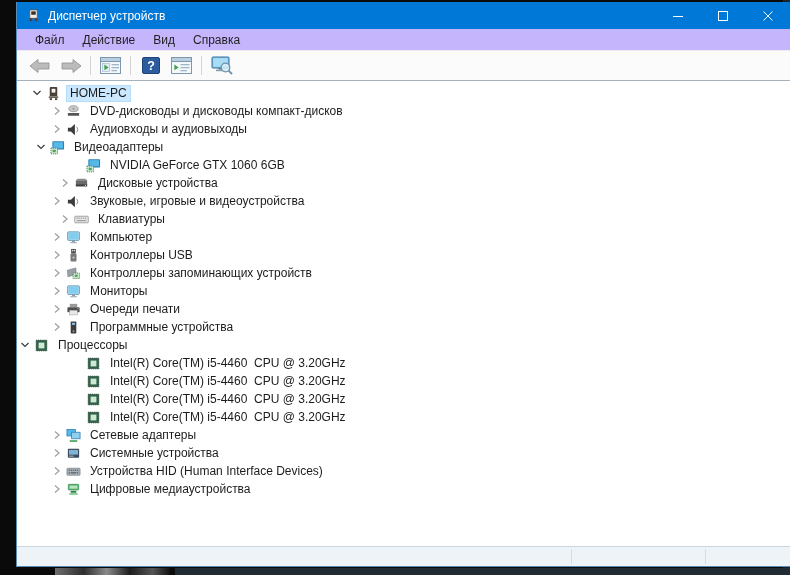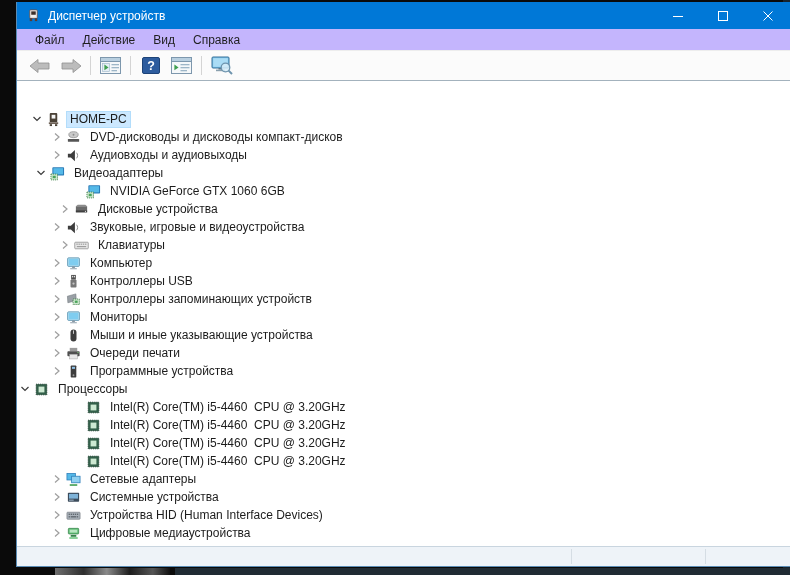--- a/index.html
+++ b/index.html
@@ -138,21 +138,21 @@
         <rect x="3.2" y="2.2" width="14.6" height="8.6" fill="#aadcf5"></rect>
         <rect x="8.5" y="12" width="4" height="1.6" fill="#5d7485"></rect>
         <rect x="6" y="13.6" width="9" height="1.6" fill="#8aa0ae"></rect>
         <circle cx="15.5" cy="11.5" r="4.3" fill="#d6ecf8" fill-opacity="0.85" stroke="#6d93ad" stroke-width="1.3"></circle>
         <line x1="18.6" y1="14.6" x2="22" y2="18" stroke="#6d93ad" stroke-width="2"></line>
       </svg>
     </div>
   </div>
 
   <div class="tree">
-      <div class="tree-row" style="padding-left: 12px; margin-top: 26px;">
+      <div class="tree-row" style="padding-left: 12px;">
     <span class="chevron">
           <svg width="10" height="10" viewBox="0 0 10 10">
             <path d="M1.5 3 L5 6.5 L8.5 3" fill="none" stroke="#3c3c3c" stroke-width="1.2"></path>
           </svg>
         </span>
     <span class="tree-icon">
           <svg viewBox="0 0 16 16">
             <rect x="4" y="1" width="8" height="10" rx="1" fill="#4a4136"></rect>
             <rect x="6" y="3" width="4" height="4" fill="#f5f5f5"></rect>
             <rect x="3" y="11" width="10" height="1.8" fill="#6e6257"></rect>
@@ -326,34 +326,20 @@
         </span>
     <span class="tree-icon">
           <svg viewBox="0 0 16 16">
             <rect x="1.8" y="2" width="12.4" height="9" rx="0.8" fill="#bfe6f7" stroke="#4a88a8" stroke-width="0.9"></rect>
             <rect x="2.9" y="3.1" width="10.2" height="6.8" fill="#7fcdf0"></rect>
             <rect x="6.5" y="11" width="3" height="1.8" fill="#8a99a5"></rect>
             <rect x="4.5" y="12.8" width="7" height="1.4" fill="#aab6bf"></rect>
           </svg>
         </span>
     <span class="tree-label">Мониторы</span>
-  </div>
-      <div class="tree-row" style="padding-left: 32px;">
-    <span class="chevron">
-          <svg width="10" height="10" viewBox="0 0 10 10">
-            <path d="M3 1.5 L7 5 L3 8.5" fill="none" stroke="#9e9e9e" stroke-width="1.2"></path>
-          </svg>
-        </span>
-    <span class="tree-icon">
-          <svg viewBox="0 0 16 16">
-            <rect x="4.8" y="1.5" width="6.4" height="13" rx="3.2" fill="#3d3d3d"></rect>
-            <rect x="7.6" y="2.6" width="0.9" height="3.6" fill="#e8e8e8"></rect>
-          </svg>
-        </span>
-    <span class="tree-label">Мыши и иные указывающие устройства</span>
   </div>
       <div class="tree-row" style="padding-left: 32px;">
     <span class="chevron">
           <svg width="10" height="10" viewBox="0 0 10 10">
             <path d="M3 1.5 L7 5 L3 8.5" fill="none" stroke="#9e9e9e" stroke-width="1.2"></path>
           </svg>
         </span>
     <span class="tree-icon">
           <svg viewBox="0 0 16 16">
             <rect x="4" y="2" width="8" height="3.6" fill="#9a9a9a"></rect>

